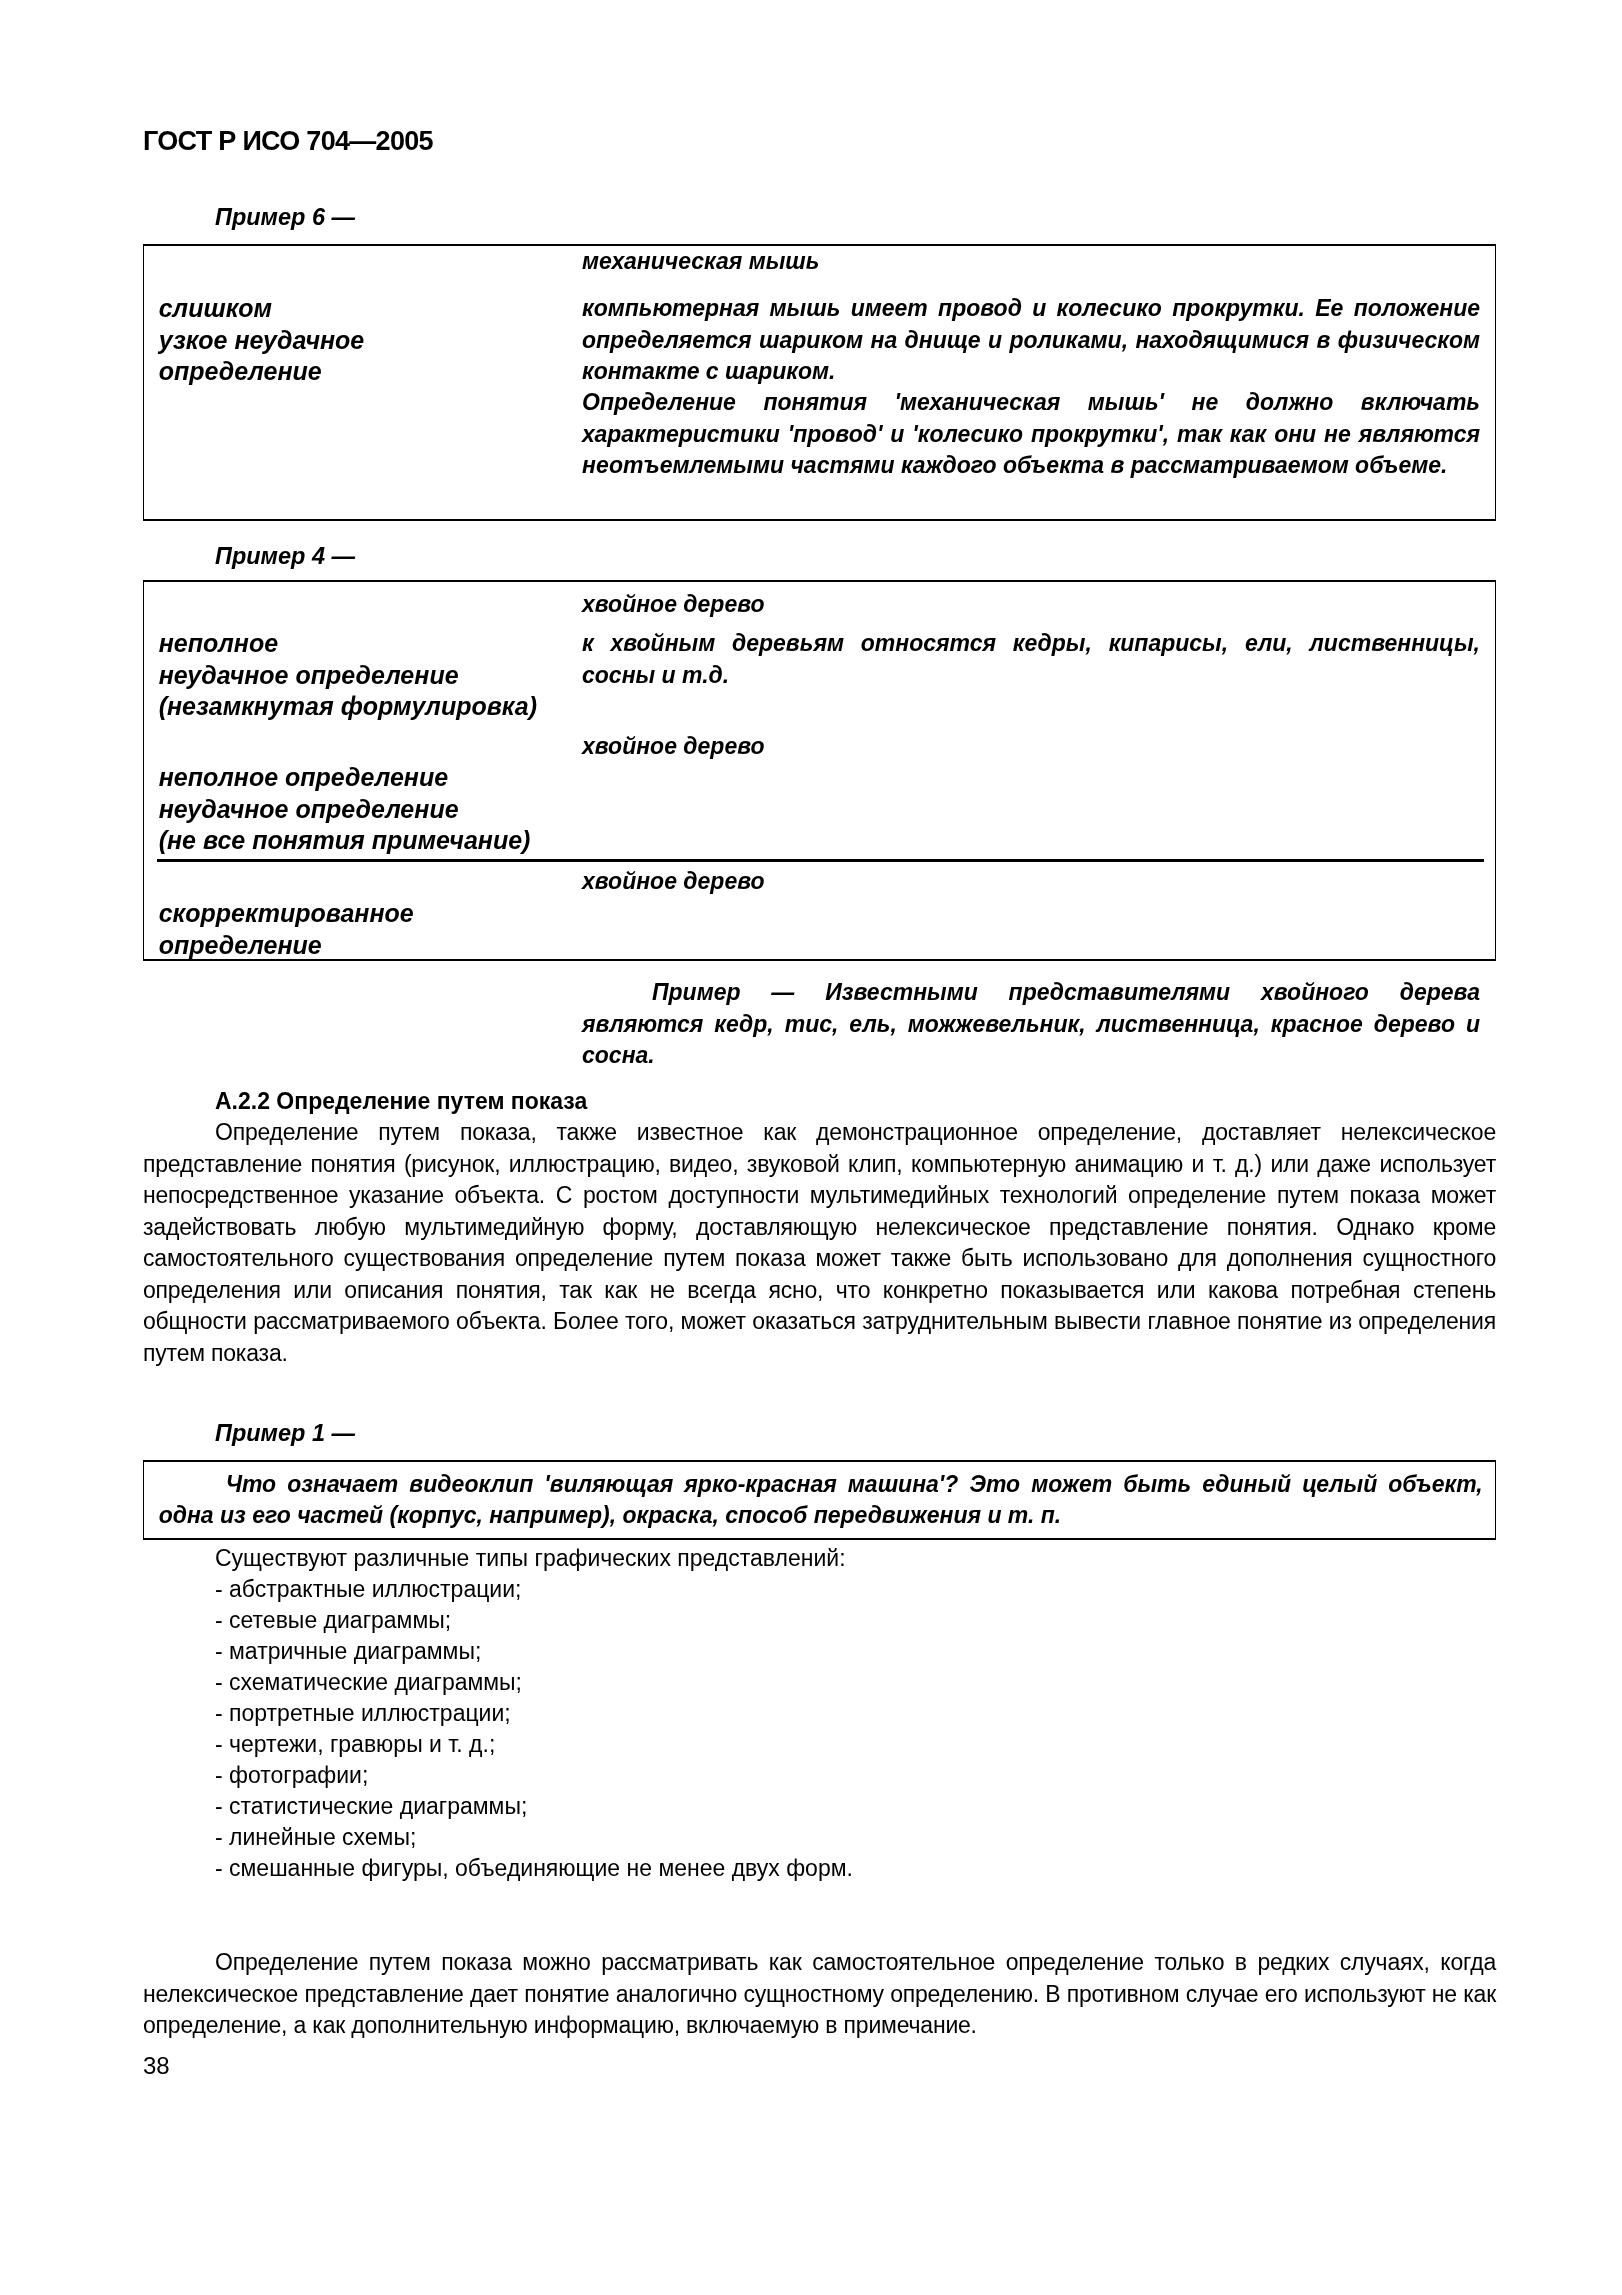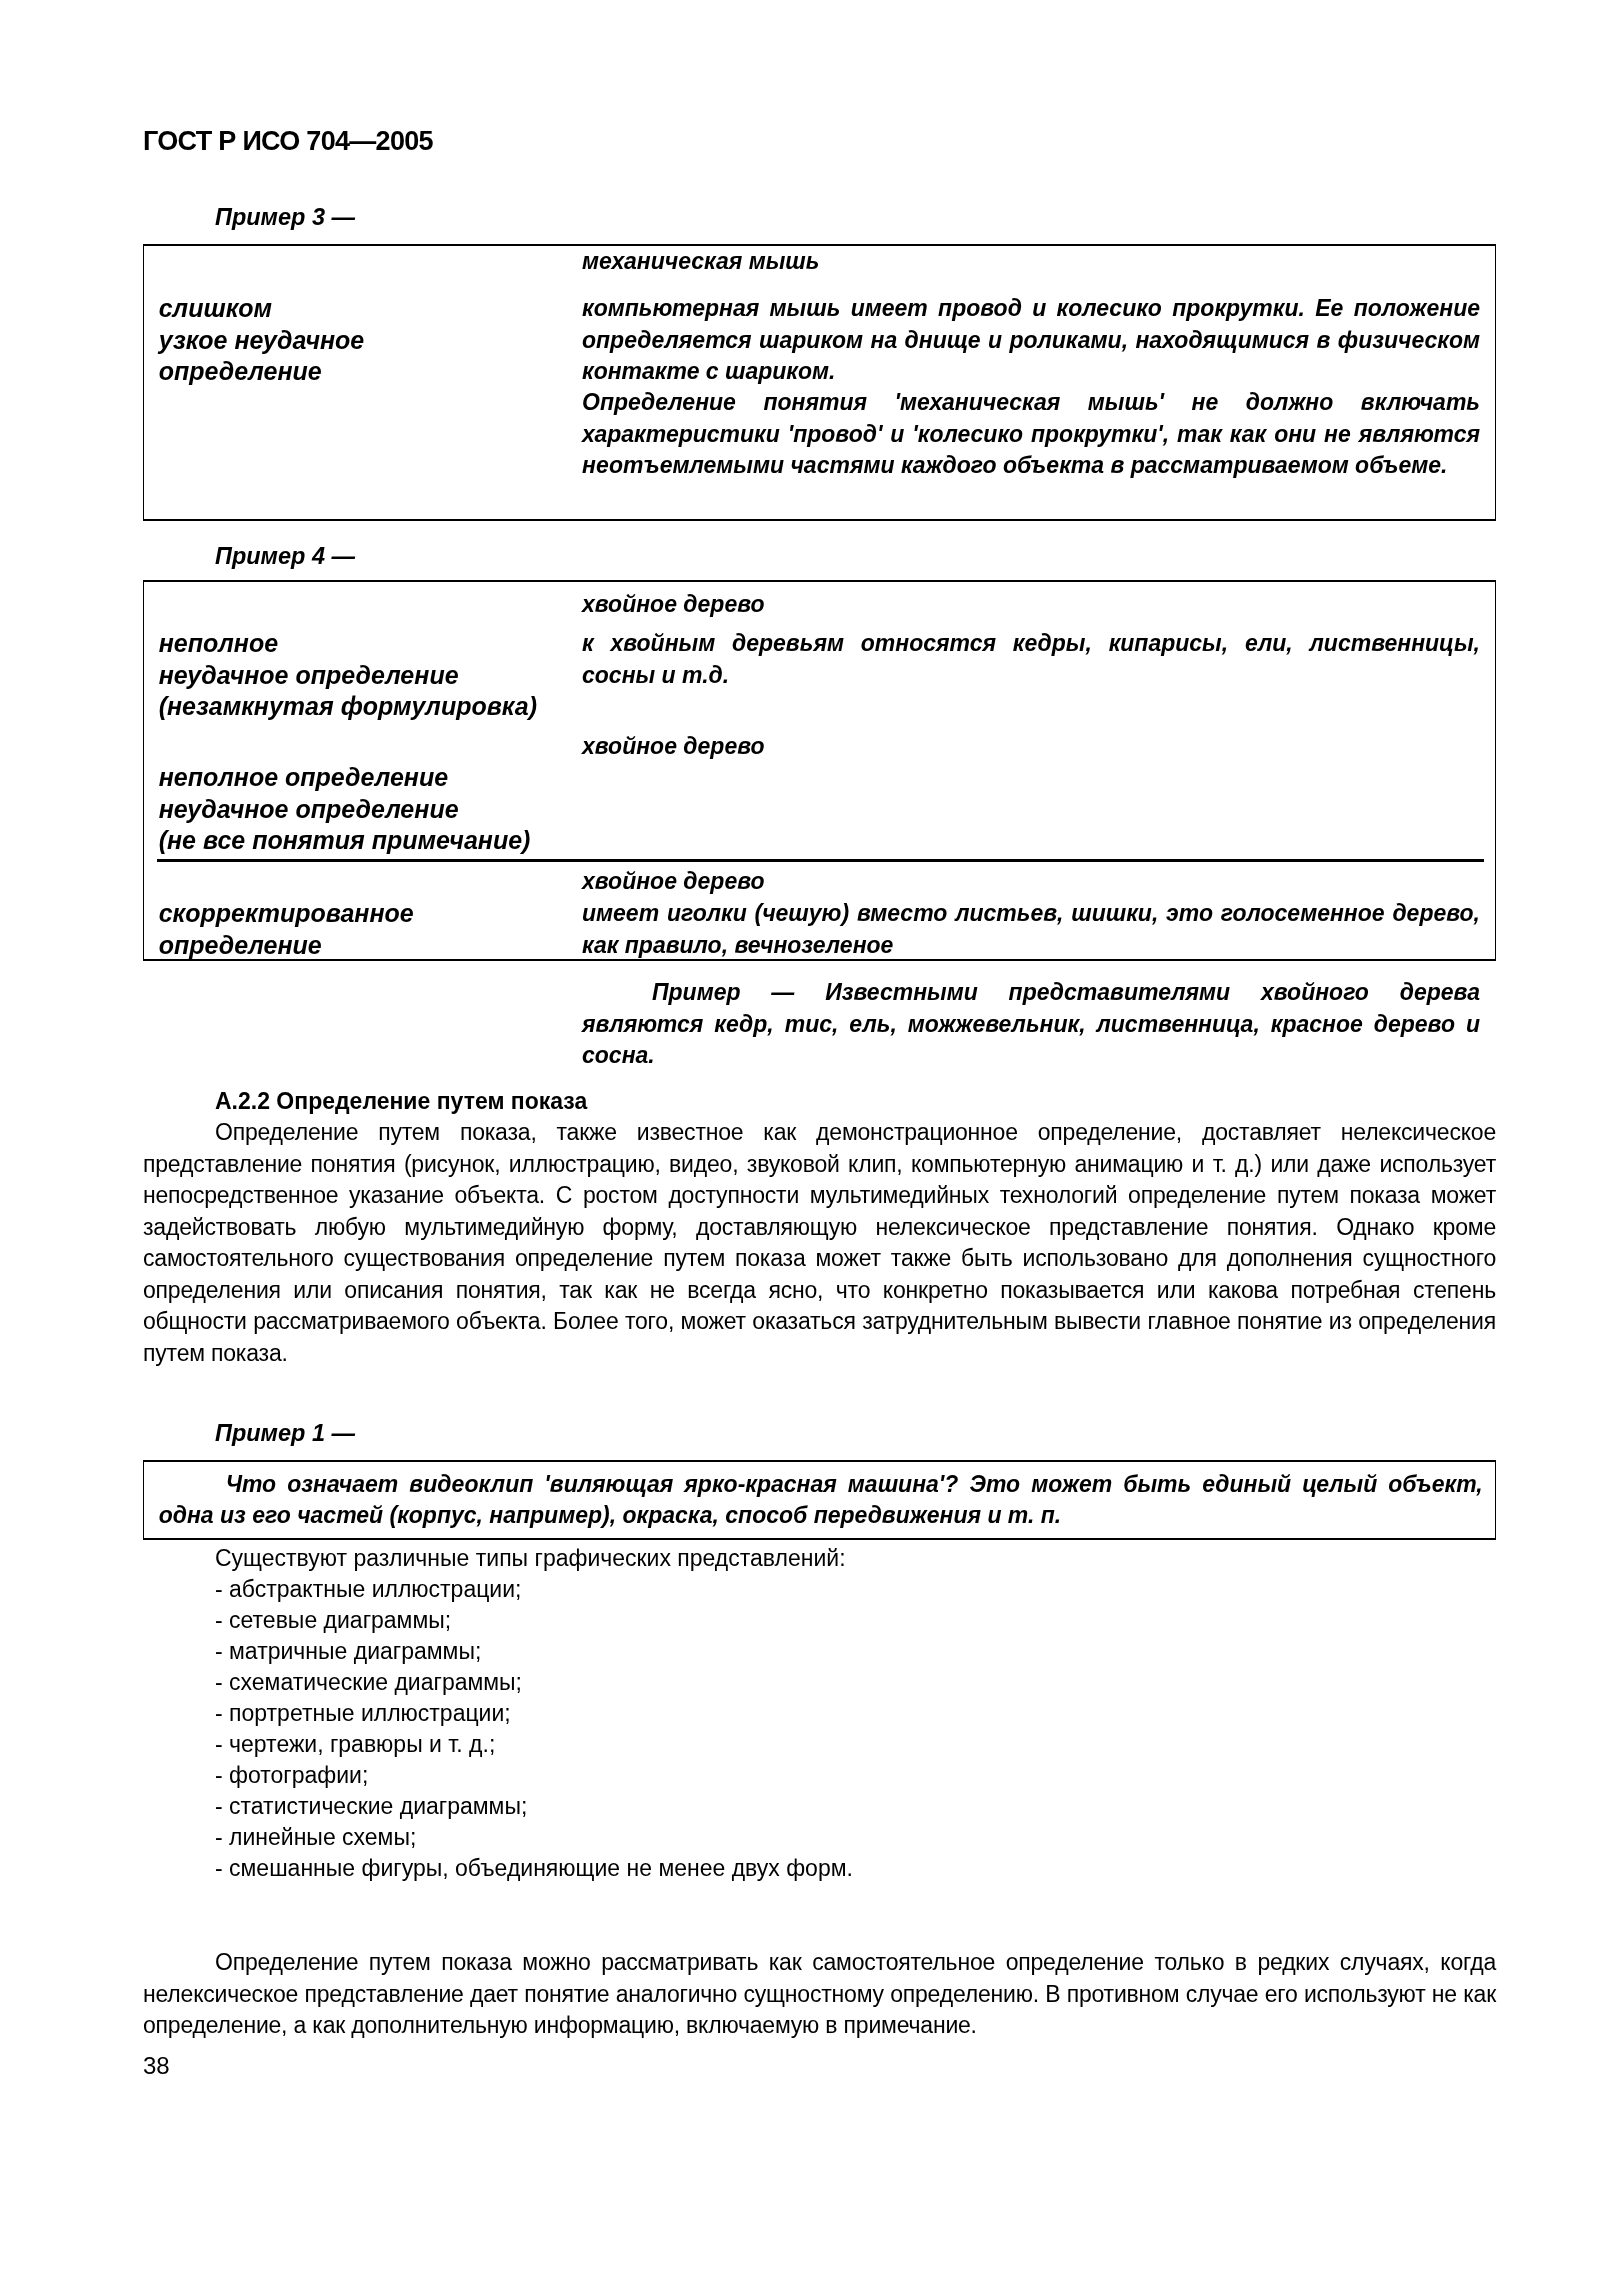--- a/index.html
+++ b/index.html
@@ -17,21 +17,21 @@
   .pgnum { position: absolute; left: 0; top: 2052px; font-size: 24px; }
   .note { text-indent: 70px; }
 </style>
 </head>
 <body>
 
 <div class="page">
 
   <div class="hdr">ГОСТ Р ИСО 704—2005</div>
 
-  <div class="ex-label" style="top:204px;">Пример  3 —</div>
+  <div class="ex-label" style="top:204px;">Пример  6 —</div>
   <div class="box" style="top:244px; height:277px;">
     <div class="rcol" style="top:0;">механическая мышь</div>
     <div class="lcol" style="top:47px;">
       <div>слишком</div>
       <div>узкое неудачное</div>
       <div>определение</div>
     </div>
     <div class="rcol" style="top:47px;">компьютерная мышь имеет провод и колесико прокрутки. Ее положение определяется шариком на днище и роликами, находящимися в физическом контакте с шариком.</div>
     <div class="rcol" style="top:141px;">Определение понятия 'механическая мышь' не должно включать характеристики 'провод' и 'колесико прокрутки', так как они не являются неотъемлемыми частями каждого объекта в рассматриваемом объеме.</div>
   </div>
@@ -54,21 +54,20 @@
       <div>(не все понятия примечание)</div>
     </div>
 
     <div class="divider" style="top:277px;"></div>
 
     <div class="rcol" style="top:284px;">хвойное дерево</div>
     <div class="lcol" style="top:316px;">
       <div>скорректированное</div>
       <div>определение</div>
     </div>
-    <div class="rcol" style="top:316px;">имеет иголки (чешую) вместо листьев,  шишки,  это  голосеменное дерево, как правило, вечнозеленое</div>
     <div class="rcol note" style="top:395px;">Пример — Известными представителями хвойного дерева являются кедр, тис, ель, можжевельник,  лиственница,  красное дерево и сосна.</div>
   </div>
 
   <div class="sec" style="top:1088px;">А.2.2 Определение путем показа</div>
   <div class="para" style="top:1117px;">Определение путем показа, также известное как демонстрационное определение, доставляет нелексическое представление понятия (рисунок, иллюстрацию, видео, звуковой клип, компьютерную анимацию и т. д.) или даже использует непосредственное указание объекта. С ростом доступности мультимедийных технологий определение путем показа может задействовать любую мультимедийную форму, доставляющую нелексическое представление понятия. Однако кроме самостоятельного существования определение путем показа может также быть использовано для дополнения сущностного определения или описания понятия, так как не всегда ясно, что конкретно показывается или какова потребная степень общности рассматриваемого объекта. Более того, может оказаться затруднительным вывести главное понятие из определения путем показа.</div>
 
   <div class="ex-label" style="top:1420px;">Пример 1 —</div>
   <div class="box" style="top:1460px; height:80px;">
     <div class="rcol" style="left:14.7px; width:1324px; top:6.7px; text-indent:67px;">Что означает видеоклип 'виляющая ярко-красная машина'? Это может быть единый целый объект, одна из его частей (корпус, например), окраска, способ передвижения и т. п.</div>
   </div>

